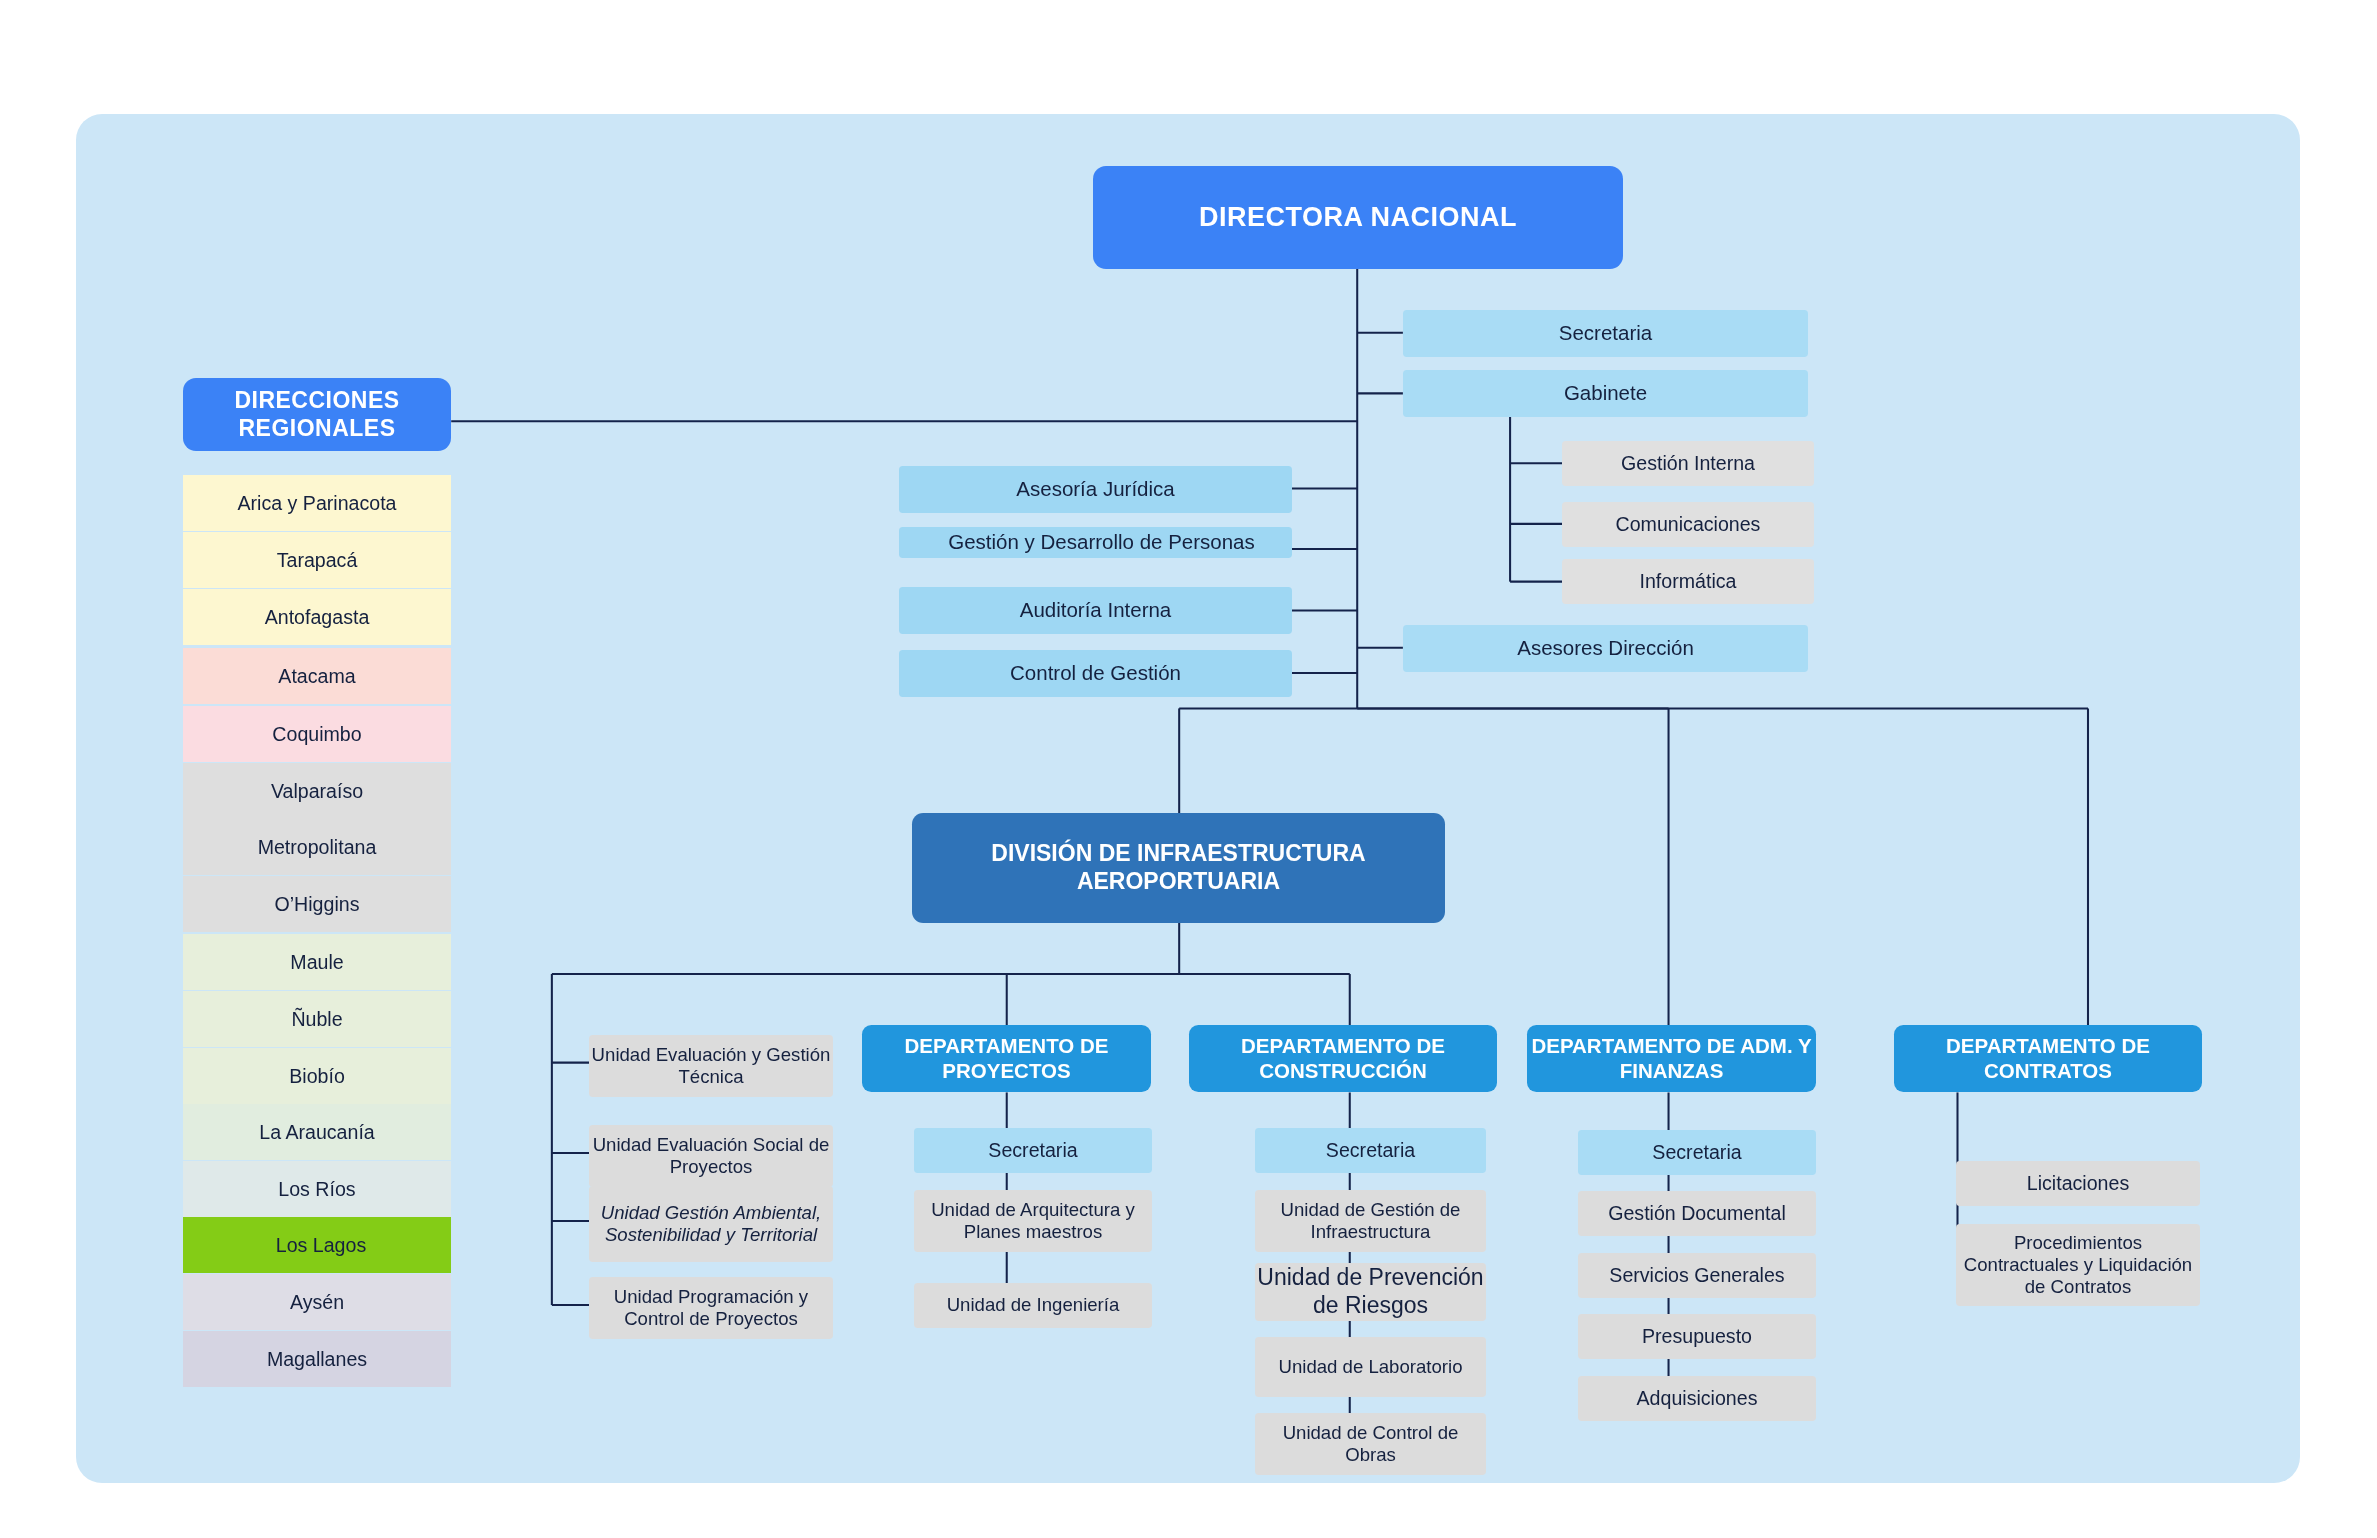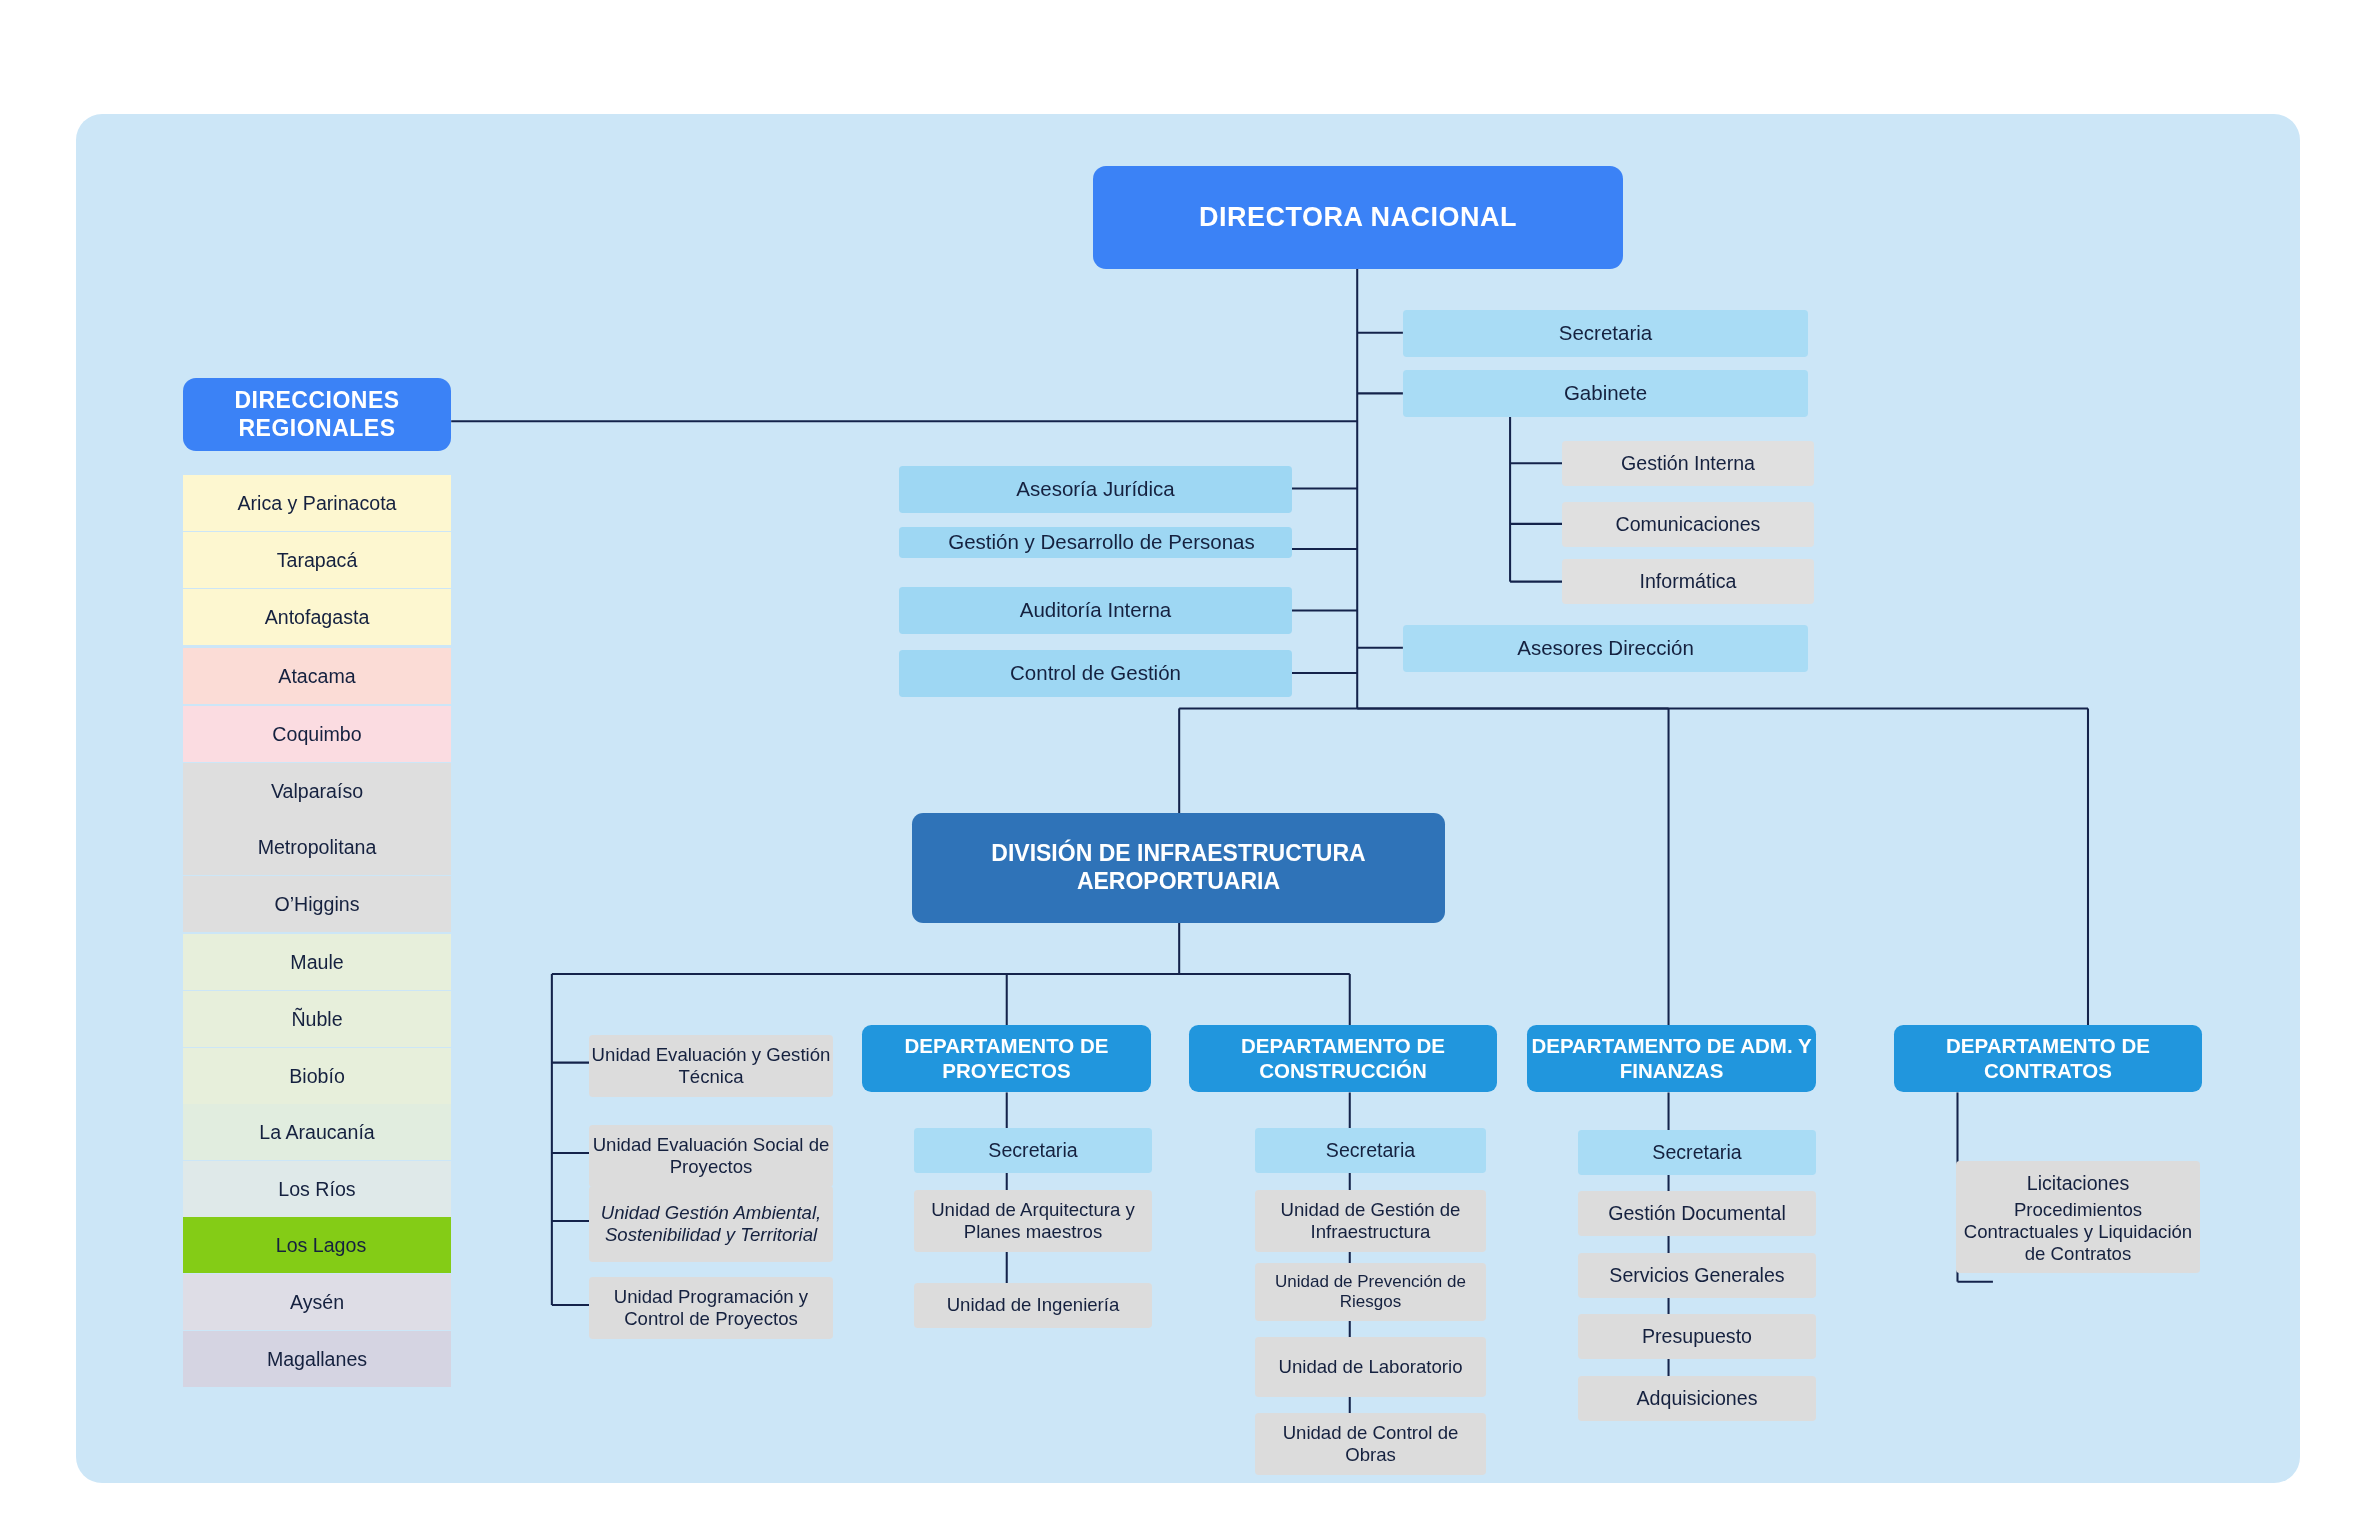--- a/index.html
+++ b/index.html
@@ -218,29 +218,29 @@
   <div class="node n-gray-d" style="left:589px; top:1277px; width:244px; height:62px; font-size:18.6px;">Unidad Programación y Control de Proyectos</div>
 
   <div class="node n-lightblue" style="left:862px; top:1025px; width:289px; height:67px; font-size:20.5px;">DEPARTAMENTO DE PROYECTOS</div>
   <div class="node n-pale" style="left:914px; top:1128px; width:238px; height:45px; font-size:19.6px;">Secretaria</div>
   <div class="node n-gray-d" style="left:914px; top:1190px; width:238px; height:62px; font-size:18.6px;">Unidad de Arquitectura y Planes maestros</div>
   <div class="node n-gray-d" style="left:914px; top:1283px; width:238px; height:45px; font-size:18.6px;">Unidad de Ingeniería</div>
 
   <div class="node n-lightblue" style="left:1189px; top:1025px; width:308px; height:67px; font-size:20.5px;">DEPARTAMENTO DE CONSTRUCCIÓN</div>
   <div class="node n-pale" style="left:1255px; top:1128px; width:231px; height:45px; font-size:19.6px;">Secretaria</div>
   <div class="node n-gray-d" style="left:1255px; top:1190px; width:231px; height:62px; font-size:18.6px;">Unidad de Gestión de Infraestructura</div>
-  <div class="node n-gray-d" style="left:1255px; top:1263px; width:231px; height:58px; font-size:17px;">Unidad de Prevención de Riesgos</div>
+  <div class="node n-gray-d" style="left:1255px; top:1263px; width:231px; height:58px; font-size:23px;">Unidad de Prevención de Riesgos</div>
   <div class="node n-gray-d" style="left:1255px; top:1337px; width:231px; height:60px; font-size:18.6px;">Unidad de Laboratorio</div>
   <div class="node n-gray-d" style="left:1255px; top:1413px; width:231px; height:62px; font-size:18.6px;">Unidad de Control de Obras</div>
 
   <div class="node n-lightblue" style="left:1527px; top:1025px; width:289px; height:67px; font-size:20.5px;">DEPARTAMENTO DE ADM. Y FINANZAS</div>
   <div class="node n-pale" style="left:1578px; top:1130px; width:238px; height:45px; font-size:19.6px;">Secretaria</div>
   <div class="node n-gray-d" style="left:1578px; top:1191px; width:238px; height:45px; font-size:19.6px;">Gestión Documental</div>
   <div class="node n-gray-d" style="left:1578px; top:1253px; width:238px; height:45px; font-size:19.6px;">Servicios Generales</div>
   <div class="node n-gray-d" style="left:1578px; top:1314px; width:238px; height:45px; font-size:19.6px;">Presupuesto</div>
   <div class="node n-gray-d" style="left:1578px; top:1376px; width:238px; height:45px; font-size:19.6px;">Adquisiciones</div>
 
   <div class="node n-lightblue" style="left:1894px; top:1025px; width:308px; height:67px; font-size:20.5px;">DEPARTAMENTO DE CONTRATOS</div>
   <div class="node n-gray-d" style="left:1956px; top:1161px; width:244px; height:45px; font-size:19.6px;">Licitaciones</div>
-  <div class="node n-gray-d" style="left:1956px; top:1191px; width:244px; height:82px; font-size:18.6px;">Procedimientos Contractuales y Liquidación de Contratos</div>
+  <div class="node n-gray-d" style="left:1956px; top:1224px; width:244px; height:82px; font-size:18.6px;">Procedimientos Contractuales y Liquidación de Contratos</div>
 
 </div>
 
 
 </body></html>

